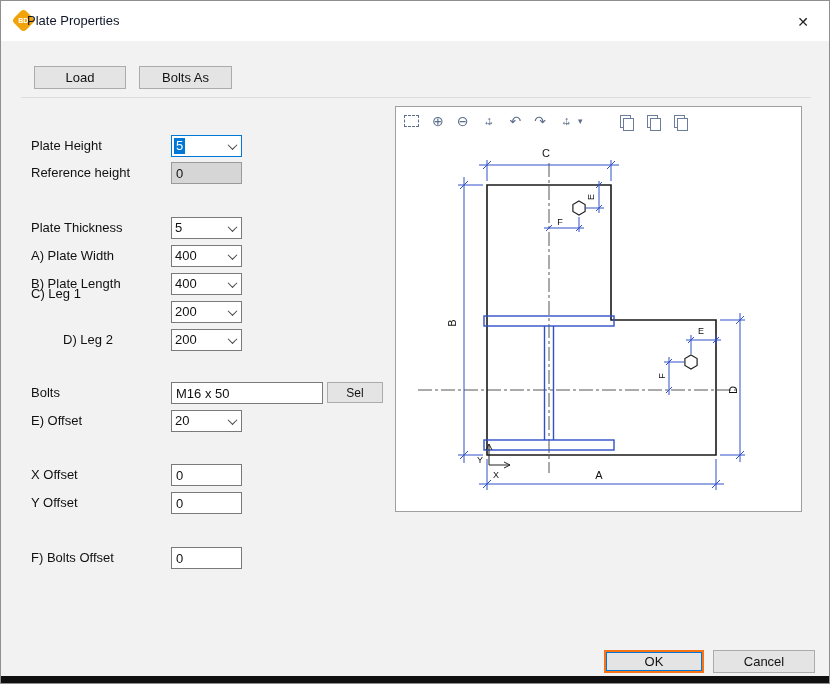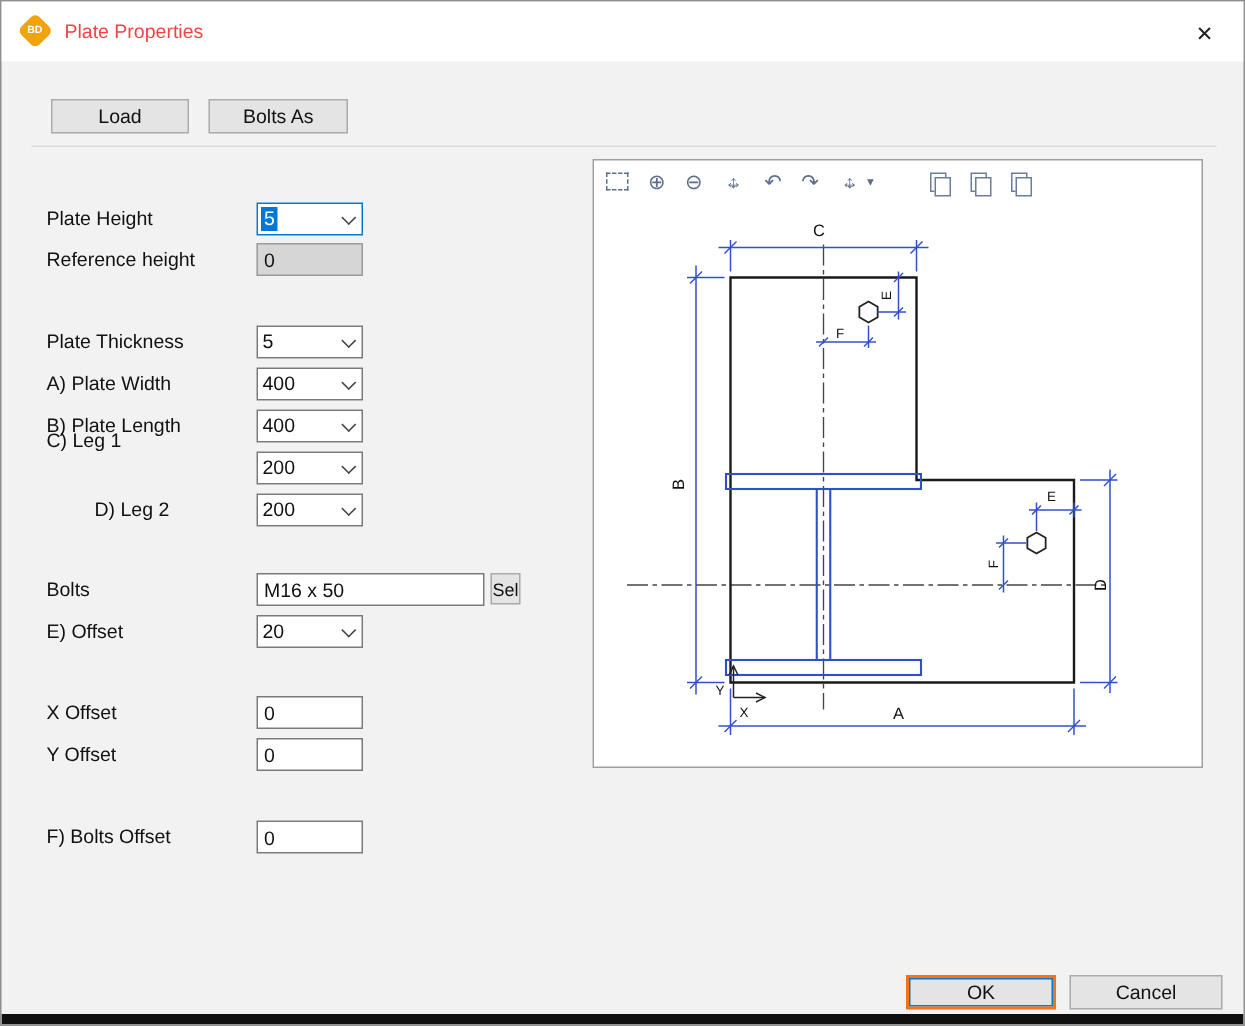--- a/index.html
+++ b/index.html
@@ -5,21 +5,21 @@
   html,body{margin:0;padding:0;background:#ffffff;}
   .dialog{
     position:relative;width:830px;height:684px;box-sizing:border-box;
     background:#f2f2f2;border:1px solid #8f8f8f;overflow:hidden;
     font-family:"Liberation Sans", sans-serif;color:#111;
   }
   .titlebar{position:absolute;left:0;top:0;width:100%;height:40px;background:#ffffff;}
   .badge{position:absolute;left:14px;top:11px;width:17px;height:17px;background:#f0a30a;
     border-radius:4px;transform:rotate(45deg);display:flex;align-items:center;justify-content:center;}
   .badge i{transform:rotate(-45deg);font-style:normal;font-weight:bold;font-size:7px;color:#fff;}
-  .title{position:absolute;left:42px;top:12px;font-size:13px;color:#ef4444;}
+  .title{position:absolute;left:26px;top:12px;font-size:13px;color:#0f172a;}
   .close{position:absolute;right:14px;top:9px;width:24px;height:24px;display:flex;
     align-items:center;justify-content:center;font-size:14px;color:#222;cursor:default;}
   .btn{position:absolute;height:23px;background:#e4e4e4;border:1px solid #ababab;
     font-family:"Liberation Sans",sans-serif;font-size:13px;color:#111;padding:0;}
   .sep{position:absolute;left:20px;top:96px;width:790px;height:1px;background:#dcdcdc;}
   .flabel{position:absolute;left:30px;font-size:13px;color:#111;white-space:nowrap;}
   .combo{position:absolute;width:71px;height:22px;box-sizing:border-box;background:#fff;
     border:1px solid #7a7a7a;}
   .combo.focused{border-color:#0078d7;}
   .combo-value{position:absolute;left:3px;top:2px;font-size:13px;line-height:16px;}
@@ -121,21 +121,21 @@
         <i class="chev"></i>
       </span>
   </div>
   <div class="combo" style="left:170px;top:328px;">
     <span class="combo-value">200</span>
     <span class="combo-btn">
         <i class="chev"></i>
       </span>
   </div>
   <input class="tinput" style="left: 170px; top: 381px; width: 152px;" value="M16 x 50">
-  <button class="btn" style="left:326px;top:381px;width:20px;height:21px;font-size:12px;">Sel</button>
+  <button class="btn" style="left:326px;top:381px;width:56px;height:21px;font-size:12px;">Sel</button>
   <div class="combo" style="left:170px;top:409px;">
     <span class="combo-value">20</span>
     <span class="combo-btn">
         <i class="chev"></i>
       </span>
   </div>
   <input class="tinput" style="left: 170px; top: 463px; width: 71px;" value="0">
   <input class="tinput" style="left: 170px; top: 491px; width: 71px;" value="0">
   <input class="tinput" style="left: 170px; top: 546px; width: 71px;" value="0">
 

